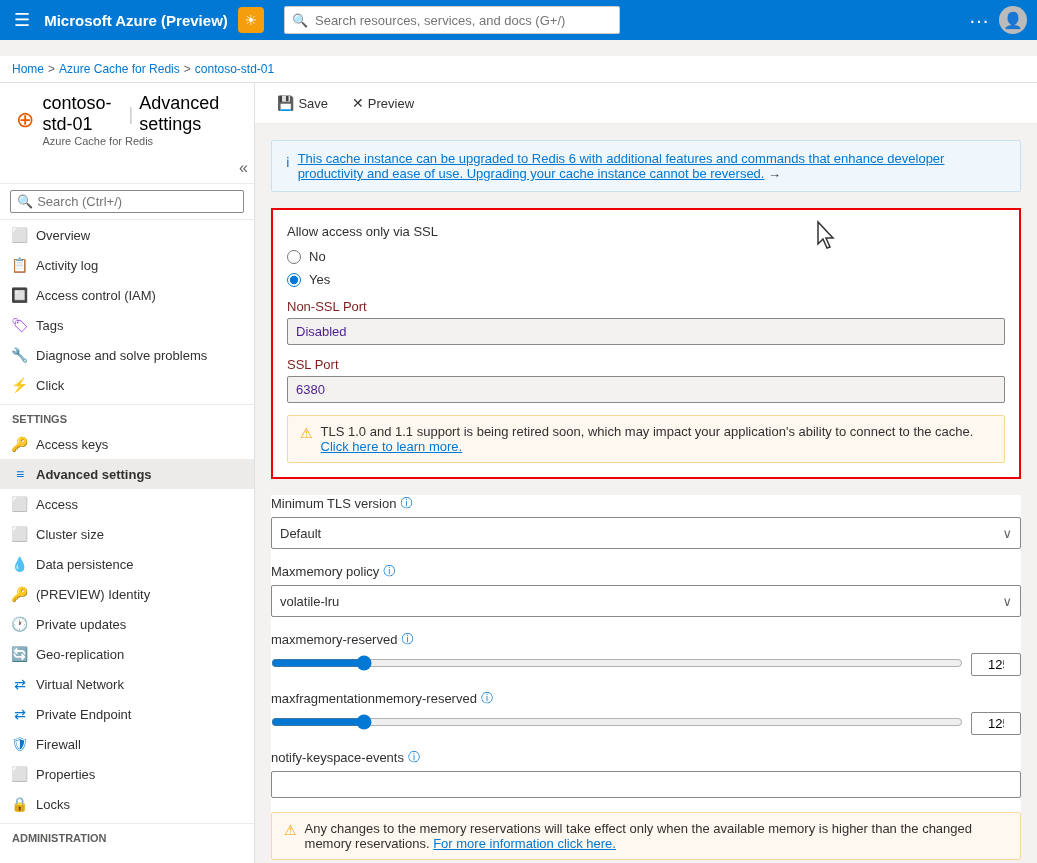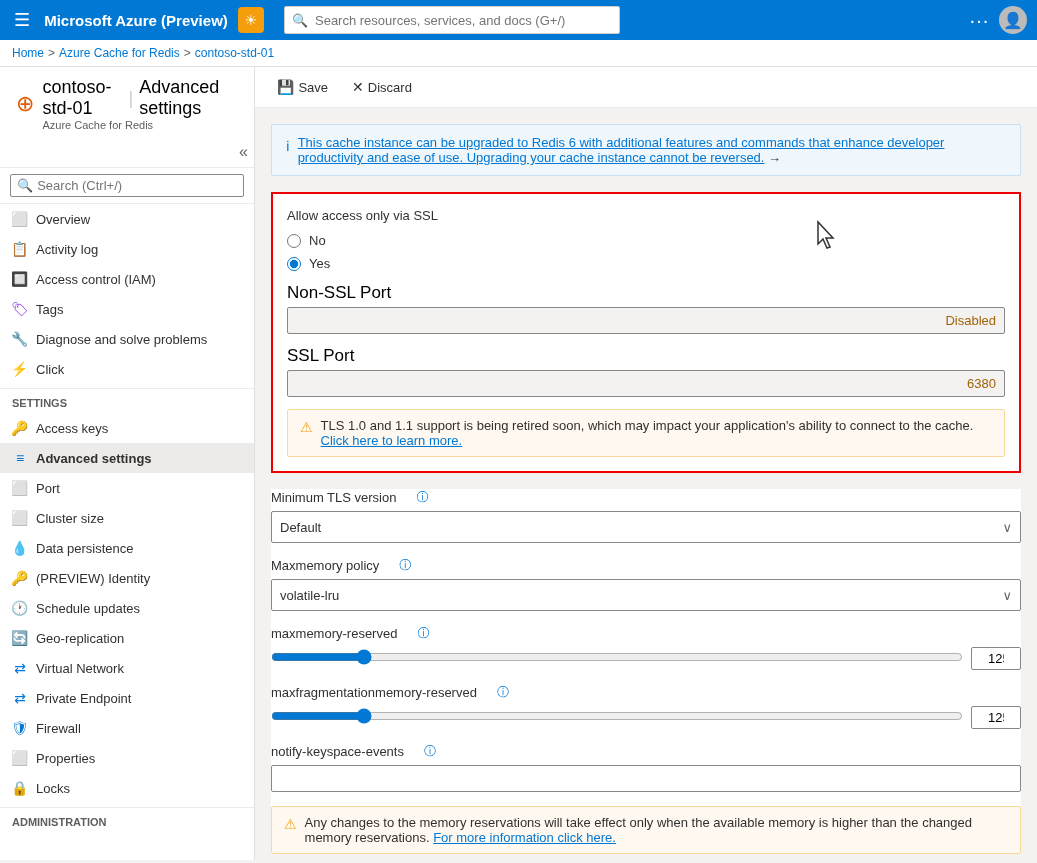--- a/index.html
+++ b/index.html
@@ -18,21 +18,21 @@
       background: white; border: 1px solid #ccc; border-radius: 2px; padding: 0 8px; height: 28px;
     }
     .topnav-search input { border: none; outline: none; font-size: 13px; flex: 1; color: #555; }
     .topnav-search-icon { color: #666; margin-right: 6px; }
     .topnav-spacer { flex: 1; }
     .topnav-dots { color: white; font-size: 20px; cursor: pointer; }
     .topnav-avatar { width: 28px; height: 28px; border-radius: 50%; background: #bbb; display:flex; align-items:center; justify-content:center; color:#555; font-size:16px; }
 
     
     .breadcrumb {
-      display: flex; align-items: center; padding: 6px 12px; background: white; font-size: 12px; color: #0078d4; border-bottom: 1px solid #e0e0e0;
+      display: flex; align-items: center; padding: 6px 12px; background: white; font-size: 12px; color: #0078d4; border-bottom: 1px solid #e0e0e0; margin-top: 16px;
     }
     .breadcrumb span { color: #666; margin: 0 4px; }
     .breadcrumb a { color: #0078d4; text-decoration: none; }
 
     
     .main-layout { display: flex; height: calc(863px - 40px - 30px); background: #f3f2f1; }
 
     
     .sidebar { width: 255px; background: white; border-right: 1px solid #e0e0e0; display: flex; flex-direction: column; overflow-y: auto; flex-shrink: 0; }
 
@@ -72,32 +72,32 @@
     .info-banner a { color: #0078d4; }
 
     
     .red-section { border: 2px solid #e00; border-radius: 0; padding: 14px; background: white; margin-bottom: 16px; }
     .section-label { font-size: 13px; color: #323130; margin-bottom: 10px; font-weight: 400; }
     .radio-group { display: flex; flex-direction: column; gap: 8px; margin-bottom: 12px; }
     .radio-item { display: flex; align-items: center; gap: 8px; font-size: 13px; color: #323130; }
     .radio-item input[type=radio] { accent-color: #0078d4; width: 14px; height: 14px; }
 
     .form-field { margin-bottom: 12px; }
-    .form-field label { display: block; font-size: 17px; color: #000000; margin-bottom: 4px; }
+    .form-field label { display: block; font-size: 13px; color: #7f1d1d; margin-bottom: 4px; }
     .form-input { width: 100%; border: 1px solid #8a8886; padding: 5px 8px; font-size: 13px; color: #323130; border-radius: 2px; background: white; }
-    .form-input.readonly { background: #f3f2f1; color: #a16207; text-align: right; }
+    .form-input.readonly { background: #f3f2f1; color: #4c1d95; }
 
     .warning-box { background: #fff8f0; border: 1px solid #f9d89a; border-radius: 2px; padding: 8px 12px; display: flex; align-items: flex-start; gap: 8px; font-size: 13px; color: #323130; }
     .warning-box .warn-icon { color: #f59e0b; font-size: 14px; flex-shrink: 0; margin-top: 1px; }
     .warning-box a { color: #0078d4; }
 
     
     .settings-section { background: white; padding: 0; }
     .setting-row { margin-bottom: 14px; }
-    .setting-label { font-size: 13px; color: #323130; margin-bottom: 5px; display: flex; align-items: center; gap: 20px; }
+    .setting-label { font-size: 13px; color: #323130; margin-bottom: 5px; display: flex; align-items: center; gap: 4px; }
     .info-circle { color: #0078d4; font-size: 12px; cursor: pointer; }
     .dropdown-select { width: 100%; border: 1px solid #8a8886; padding: 5px 8px; font-size: 13px; color: #323130; border-radius: 2px; background: white; display: flex; align-items: center; justify-content: space-between; cursor: pointer; height: 32px; }
     .dropdown-select .chevron { color: #666; }
 
     
     .slider-row { display: flex; align-items: center; gap: 8px; }
     .slider-wrap { flex: 1; }
     .slider-wrap input[type=range] { width: 100%; accent-color: #0078d4; }
     .slider-value { width: 50px; border: 1px solid #8a8886; text-align: center; padding: 3px 16px; font-size: 13px; border-radius: 2px; }
 
@@ -208,37 +208,37 @@
       <div class="nav-item">
         <span class="nav-icon icon-access">🔑</span>
         <span>Access keys</span>
       </div>
       <div class="nav-item active">
         <span class="nav-icon icon-advanced">≡</span>
         <span>Advanced settings</span>
       </div>
       <div class="nav-item">
         <span class="nav-icon icon-scale">⬜</span>
-        <span>Port</span>
+        <span>Access</span>
       </div>
       <div class="nav-item">
         <span class="nav-icon icon-cluster">⬜</span>
         <span>Cluster size</span>
       </div>
       <div class="nav-item">
         <span class="nav-icon icon-data">💧</span>
         <span>Data persistence</span>
       </div>
       <div class="nav-item">
         <span class="nav-icon icon-identity">🔑</span>
         <span>(PREVIEW) Identity</span>
       </div>
       <div class="nav-item">
         <span class="nav-icon icon-schedule">🕐</span>
-        <span>Schedule updates</span>
+        <span>Private updates</span>
       </div>
       <div class="nav-item">
         <span class="nav-icon icon-geo">🔄</span>
         <span>Geo-replication</span>
       </div>
       <div class="nav-item">
         <span class="nav-icon icon-vnet">⇄</span>
         <span>Virtual Network</span>
       </div>
       <div class="nav-item">
@@ -264,21 +264,21 @@
 
   <div class="content-area">
 
     <div class="toolbar">
       <button class="toolbar-btn">
         <span class="icon">💾</span>
         <span>Save</span>
       </button>
       <button class="toolbar-btn">
         <span class="icon">✕</span>
-        <span>Discard</span>
+        <span>Preview</span>
       </button>
     </div>
 
     <div class="content-scroll">
 
       <div class="info-banner">
         <span class="info-icon">ℹ</span>
         <span>
           <a href="#">This cache instance can be upgraded to Redis 6 with additional features and commands that enhance developer productivity and ease of use. Upgrading your cache instance cannot be reversed.</a>
           <span>→</span>

